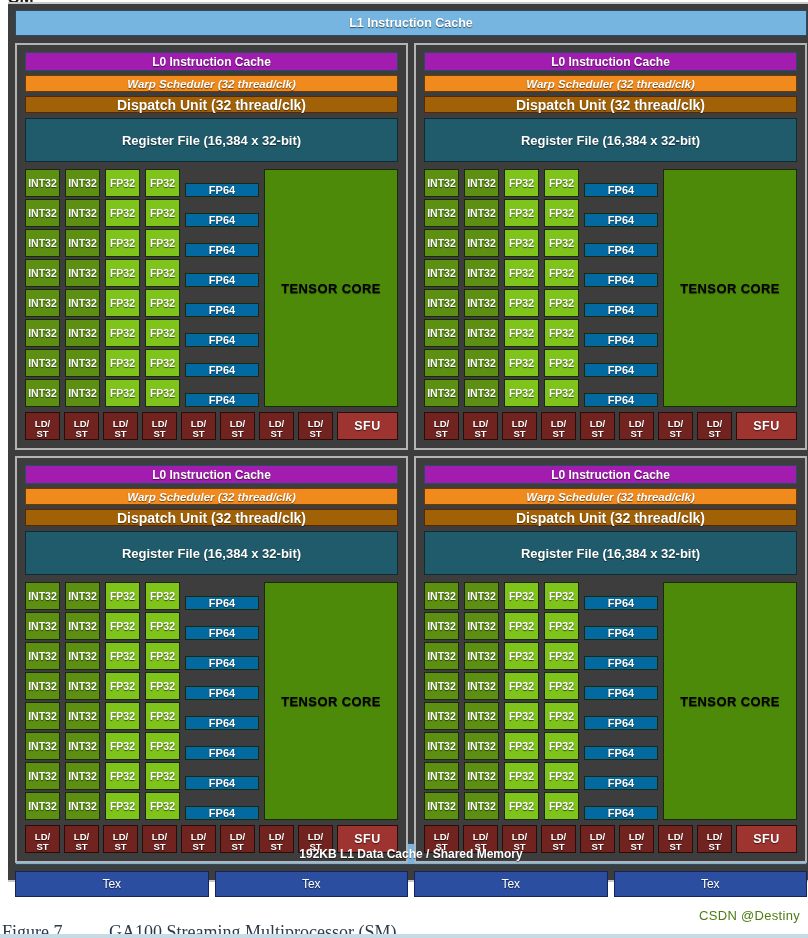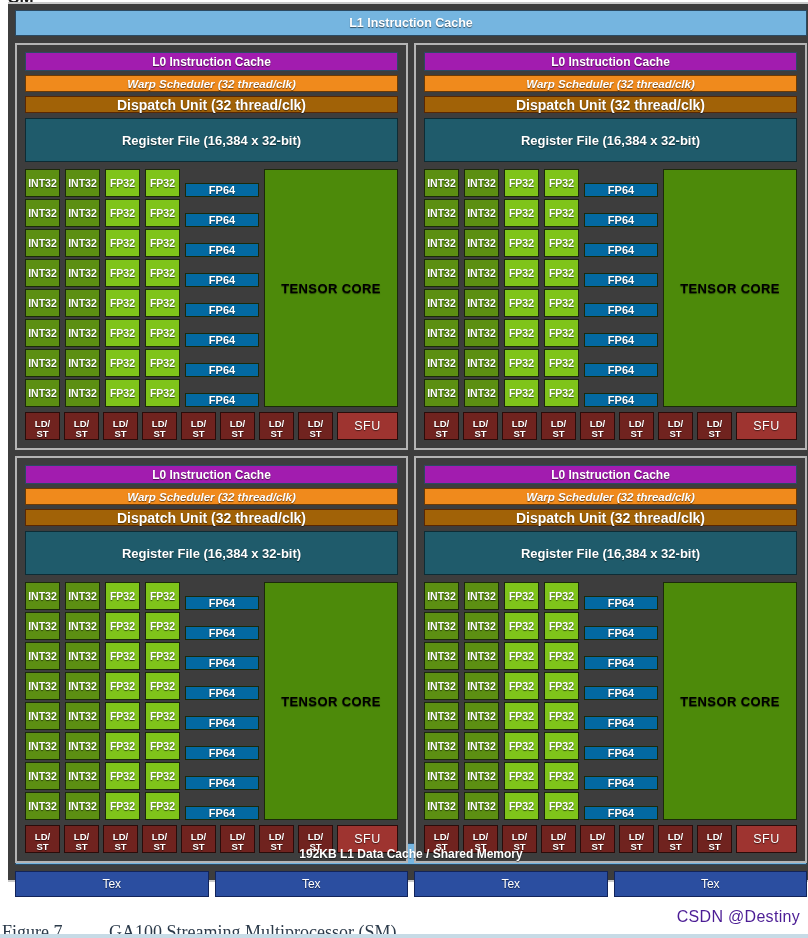--- a/index.html
+++ b/index.html
@@ -116,21 +116,21 @@
     display:flex;flex-direction:column;
     align-items:center;justify-content:flex-end;
     line-height:1.05;
     text-shadow:0 1px 1px rgba(0,0,0,.6);
   }
   .sfu{
     box-sizing:border-box;
     flex:1;
     background:#9e3430;
     border:1px solid #2a0c0a;
-    color:#ffffff;font-weight:normal;font-size:12.5px;
+    color:#ffffff;font-weight:bold;font-size:12.5px;
     display:flex;align-items:center;justify-content:center;
     text-shadow:0 1px 1px rgba(0,0,0,.6);
     letter-spacing:.5px;
   }
 
   
   #l1-dcache{
     margin-top:7px;
     height:22px;width:100%;
     background:#75b5e0;border:1px solid #2b4a63;
@@ -147,21 +147,21 @@
     background:#2b4ea0;
     border:1px solid #12245a;
     color:#ffffff;font-weight:normal;font-size:12px;
     display:flex;align-items:center;justify-content:center;
     text-shadow:0 1px 1px rgba(0,0,0,.55);
   }
 
   
   #watermark{
     position:absolute;right:8px;top:908px;
-    font-size:16px;color:#4c1d95;
+    font-size:13px;color:#4d7c0f;
     letter-spacing:.3px;
     white-space:nowrap;
   }
   #caption{
     position:absolute;left:2px;top:922px;
     font-size:18px;color:#2b3a4a;
     font-family:"Liberation Serif","DejaVu Serif",serif;
     white-space:nowrap;
   }
   #caption .fig-num{margin-right:42px;}

